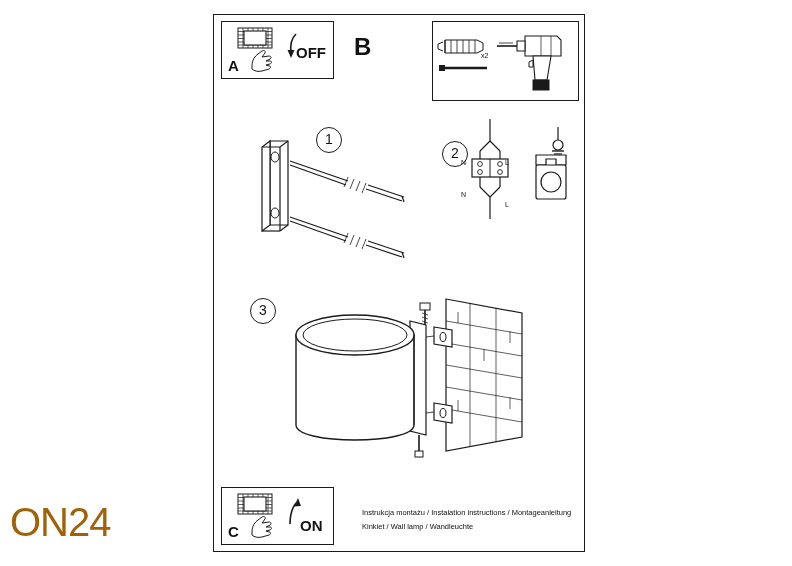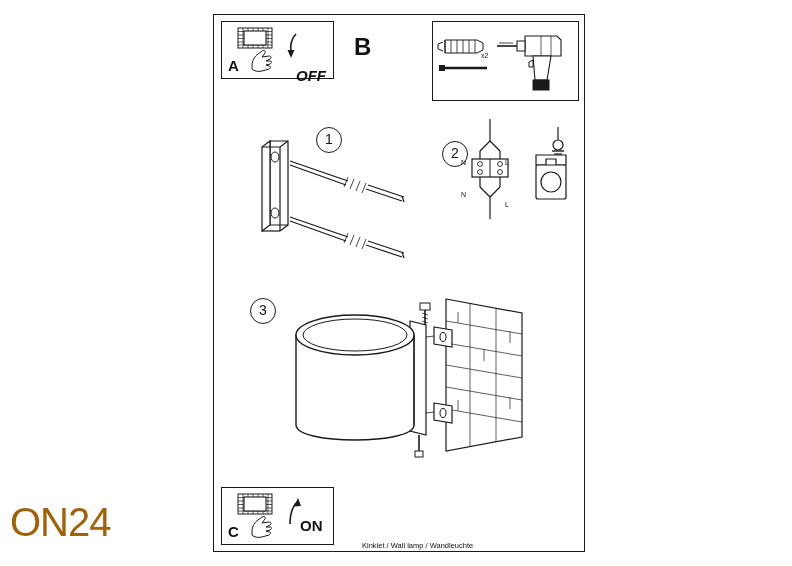--- a/index.html
+++ b/index.html
@@ -126,21 +126,21 @@
       </g>
 
       <rect x="22" y="9" width="22" height="14" fill="#fff" stroke="#1a1a1a" stroke-width="1.1"></rect>
 
       <path d="M30 44 C30 38, 33 34, 36 32 L40 29 C42 28, 44 29, 43 31 L40 35 L47 34 C49 34, 50 36, 48 37 L44 39 L48 39 C50 39, 50 41, 48 42 L44 43 L47 44 C49 44, 49 46, 47 47 L40 49 C36 50, 32 49, 30 47 Z" fill="#fff" stroke="#1a1a1a" stroke-width="1"></path>
 
       <path d="M74 12 C70 16, 68 22, 69 30" fill="none" stroke="#1a1a1a" stroke-width="1.6"></path>
       <path d="M69 36 L65.5 28 L72.5 28 Z" fill="#1a1a1a"></path>
     </svg>
     <div class="step-letter" style="left:6px; top:35px;">A</div>
-    <div class="onoff" style="left:74px; top:45px;font-style:italic;">OFF</div>
+    <div class="onoff" style="left:74px; top:22px;">OFF</div>
   </div>
 
   <div class="big-letter" style="left:140px; top:18px;">B</div>
 
   <div class="box" style="left:218px; top:6px; width:147px; height:80px;">
     <svg width="145" height="78" viewBox="0 0 145 78">
 
       <g>
         <path d="M12 18 L44 18 L50 21 L50 28 L44 31 L12 31 Z" fill="#fff" stroke="#1a1a1a" stroke-width="1"></path>
         <line x1="12" y1="18" x2="12" y2="31" stroke="#1a1a1a" stroke-width="1"></line>
@@ -330,15 +330,16 @@
       <rect x="22" y="9" width="22" height="14" fill="#fff" stroke="#1a1a1a" stroke-width="1.1"></rect>
       <path d="M30 44 C30 38, 33 34, 36 32 L40 29 C42 28, 44 29, 43 31 L40 35 L47 34 C49 34, 50 36, 48 37 L44 39 L48 39 C50 39, 50 41, 48 42 L44 43 L47 44 C49 44, 49 46, 47 47 L40 49 C36 50, 32 49, 30 47 Z" fill="#fff" stroke="#1a1a1a" stroke-width="1"></path>
 
       <path d="M68 36 C68 28, 70 20, 74 15" fill="none" stroke="#1a1a1a" stroke-width="1.6"></path>
       <path d="M76 10 L79 18 L72 18.5 Z" fill="#1a1a1a"></path>
     </svg>
     <div class="step-letter" style="left:6px; top:35px;">C</div>
     <div class="onoff" style="left:78px; top:29px;">ON</div>
   </div>
 
-  <div class="caption" style="left:148px; top:525px;">Kinkiet / Wall lamp / Wandleuchte</div>
+  <div class="caption" style="left:148px; top:492px;">Instrukcja montażu / Instalation instructions / Montageanleitung</div>
+  <div class="caption" style="left:148px; top:506px;">Kinkiet / Wall lamp / Wandleuchte</div>
 
 </div>
 
 </body></html>

